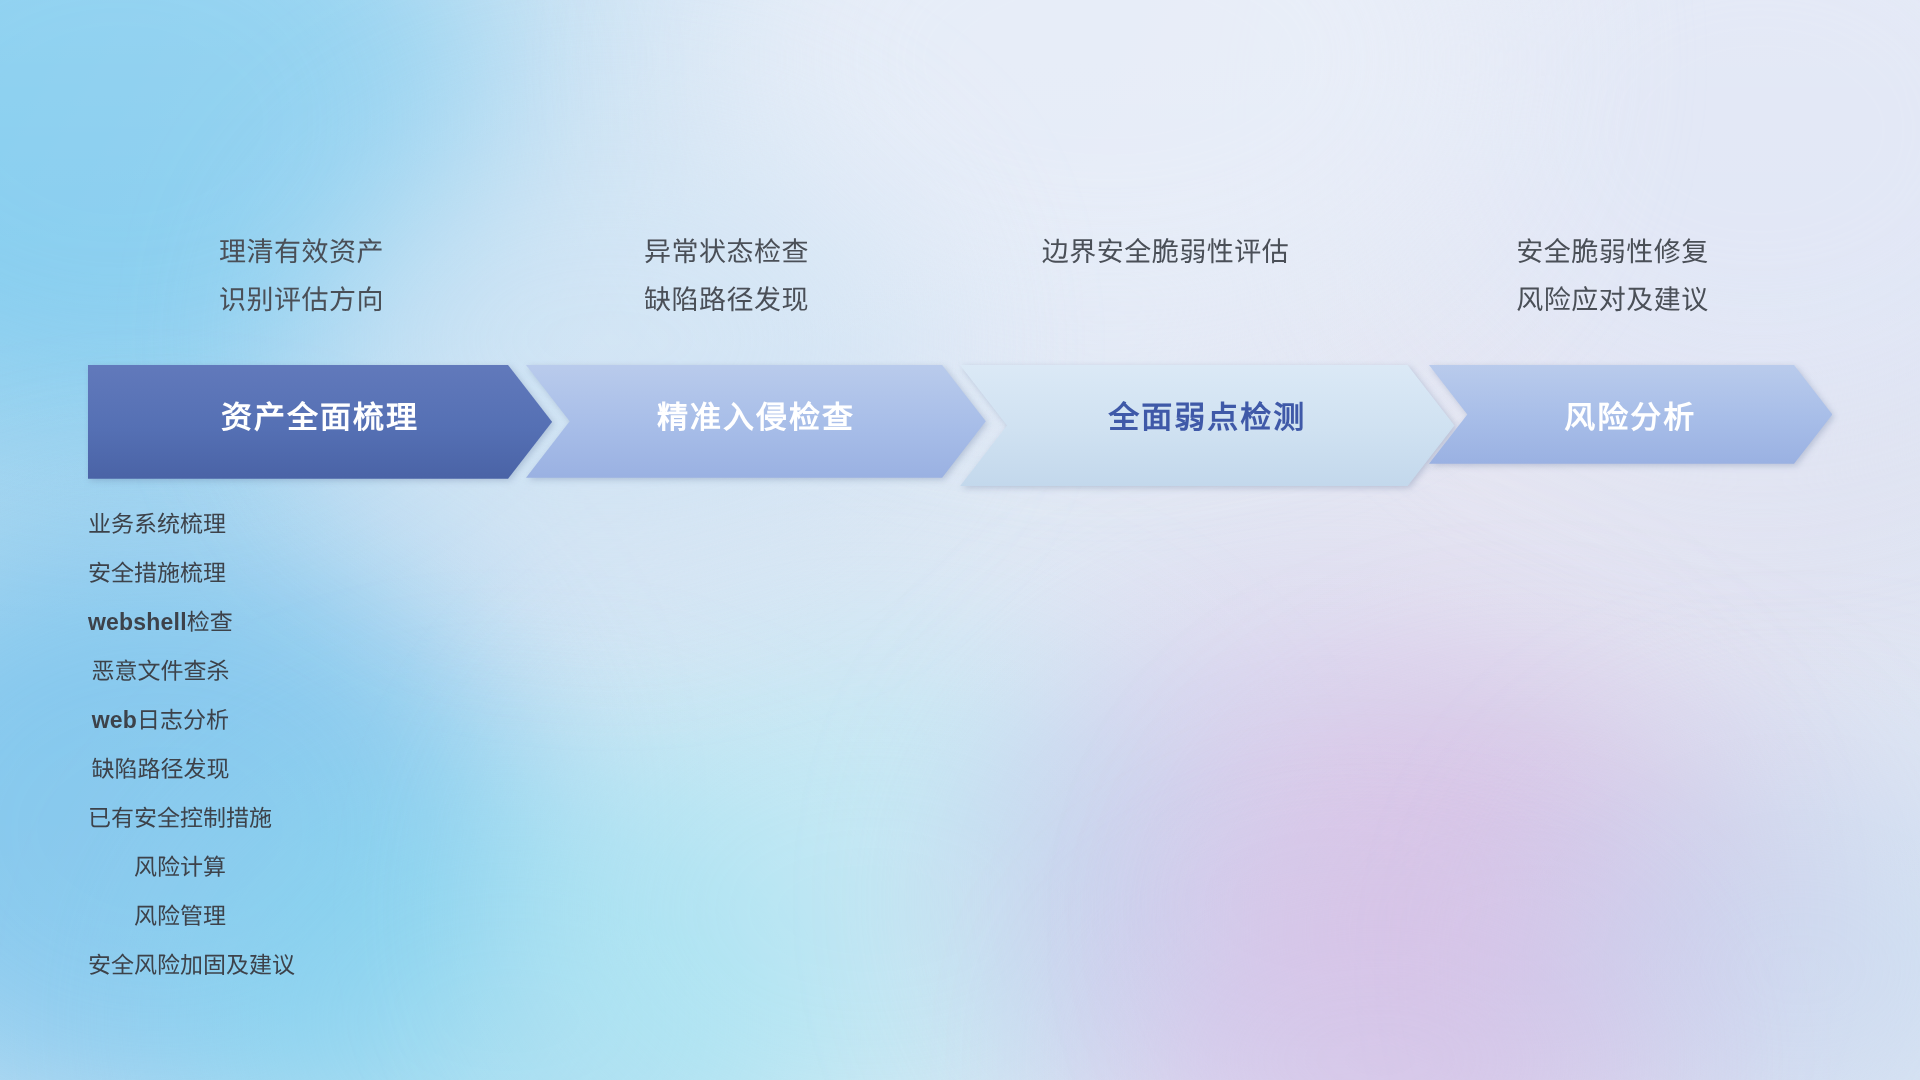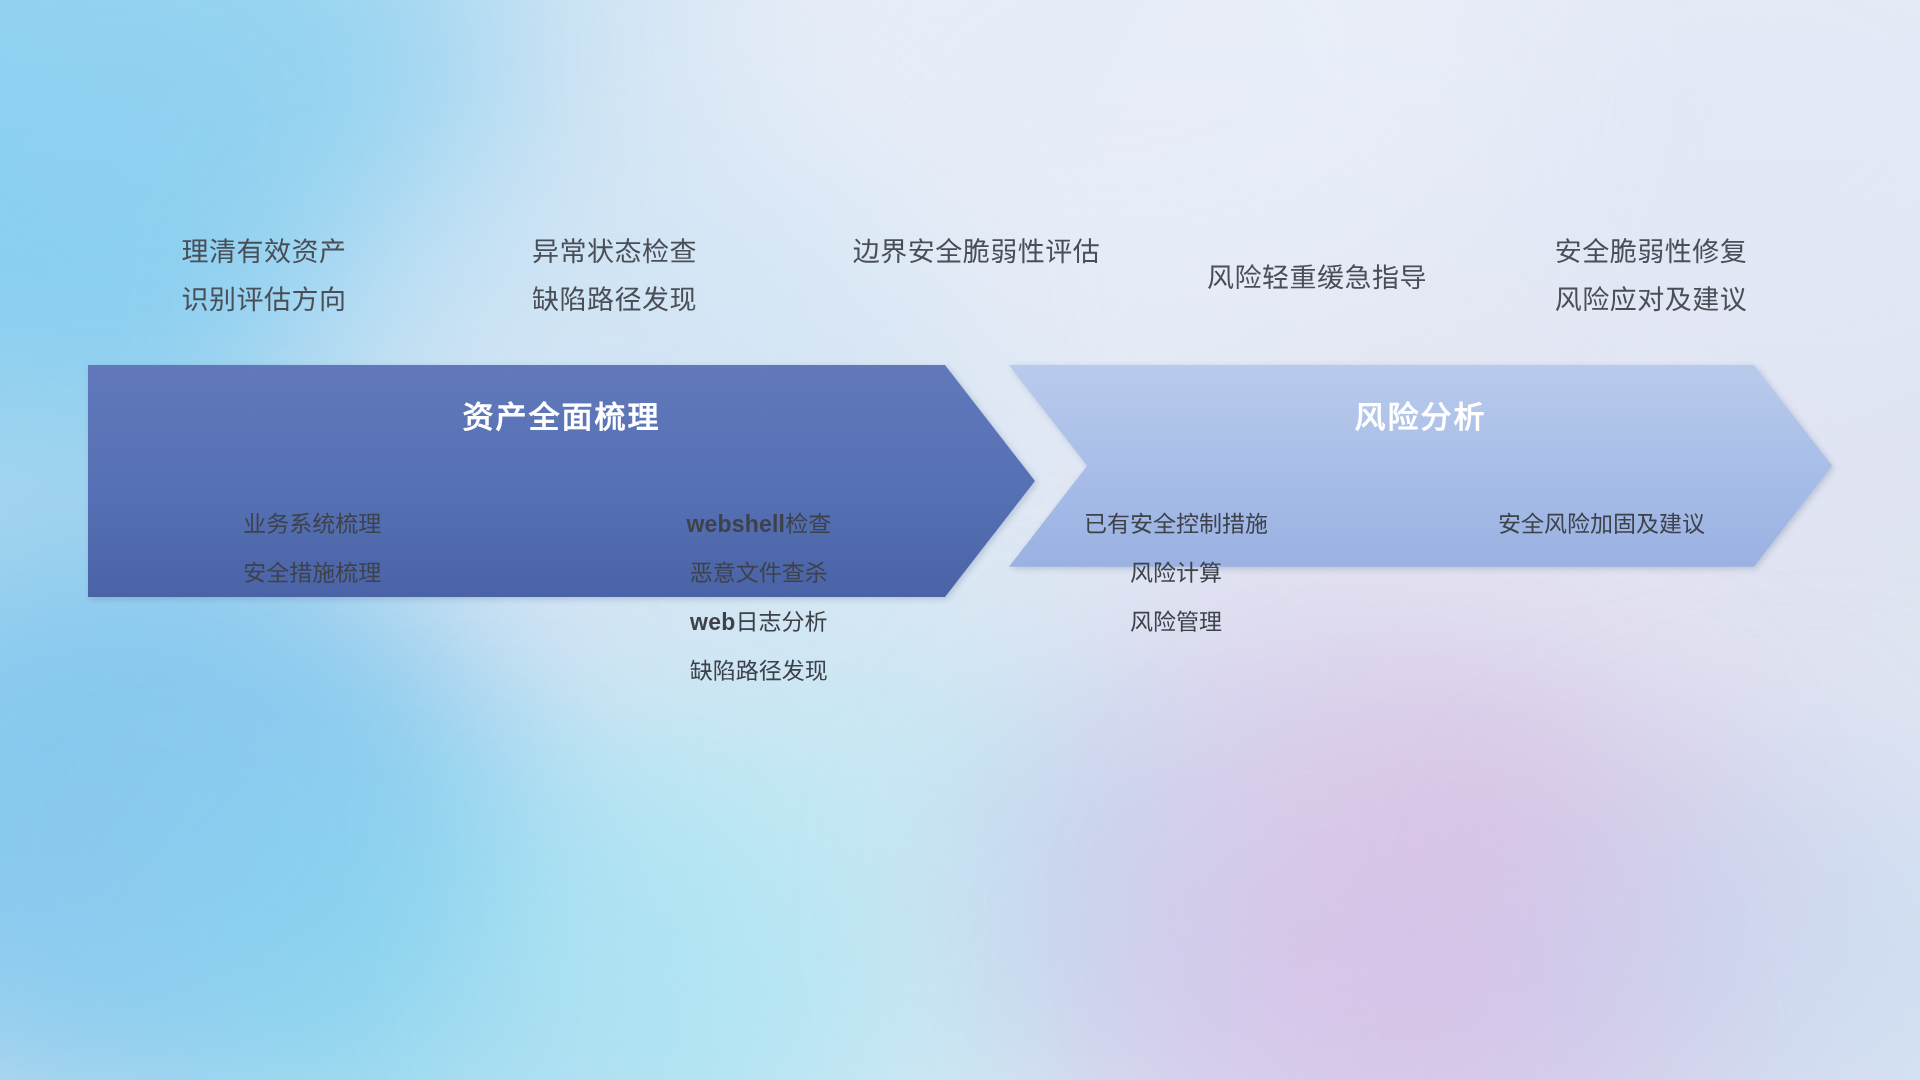--- a/index.html
+++ b/index.html
@@ -109,20 +109,21 @@
   .chev.light { color: #3f59a8; }
 
   
   .bot-row {
     position: absolute;
     left: 88px;
     top: 500px;
     width: 1744px;
     display: flex;
     align-items: flex-start;
+    flex-direction: column;
   }
   .bot-cell {
     display: flex;
     flex-direction: column;
     align-items: center;
     text-align: center;
     color: #3d424a;
     font-size: 23px;
     line-height: 49px;
   }
@@ -169,41 +170,64 @@
           <div class="line">理清有效资产</div>
           <div class="line">识别评估方向</div>
         </div>
         <div class="top-cell" style="flex: 1.06 1 0%;">
           <div class="line">异常状态检查</div>
           <div class="line">缺陷路径发现</div>
         </div>
         <div class="top-cell" style="flex: 1.14 1 0%;">
           <div class="line">边界安全脆弱性评估</div>
         </div>
-        <div class="top-cell centered" style="flex: 0.93 1 0%;">
-          <div class="line">风险轻重缓急指导</div>
-        </div>
         <div class="top-cell" style="flex: 1.1 1 0%;">
           <div class="line">安全脆弱性修复</div>
           <div class="line">风险应对及建议</div>
         </div>
       </div>
     <div class="banner" id="banner">
         <div class="chev dark" style="flex: 1.07 1 0%;">
           <svg class="shape" preserveAspectRatio="none" viewBox="0 0 400 98">
             <defs>
               <linearGradient id="g0" x1="0" y1="0" x2="0" y2="1">
                 <stop offset="0%" stop-color="#6179bb"></stop>
                 <stop offset="55%" stop-color="#5570b4"></stop>
                 <stop offset="100%" stop-color="#4a63a6"></stop>
               </linearGradient>
             </defs>
             <path d="M0,0 L362,0 L400,49 L362,98 L0,98 Z" fill="url(#g0)" vector-effect="non-scaling-stroke"></path>
           </svg>
           <span class="label">资产全面梳理</span>
+        </div>
+        <div class="chev mid" style="flex: 1.06 1 0%;">
+          <svg class="shape" preserveAspectRatio="none" viewBox="0 0 400 98">
+            <defs>
+              <linearGradient id="g1" x1="0" y1="0" x2="0" y2="1">
+                <stop offset="0%" stop-color="#b9cbec"></stop>
+                <stop offset="55%" stop-color="#a7bde8"></stop>
+                <stop offset="100%" stop-color="#9ab1e2"></stop>
+              </linearGradient>
+            </defs>
+            <path d="M0,0 L362,0 L400,49 L362,98 L0,98 L38,49 Z" fill="url(#g1)" vector-effect="non-scaling-stroke"></path>
+          </svg>
+          <span class="label">精准入侵检查</span>
+        </div>
+        <div class="chev light" style="flex: 1.14 1 0%;">
+          <svg class="shape" preserveAspectRatio="none" viewBox="0 0 400 98">
+            <defs>
+              <linearGradient id="g2" x1="0" y1="0" x2="0" y2="1">
+                <stop offset="0%" stop-color="#dbe9f6"></stop>
+                <stop offset="55%" stop-color="#cfe1f1"></stop>
+                <stop offset="100%" stop-color="#c3d8ec"></stop>
+              </linearGradient>
+            </defs>
+            <path d="M0,0 L362,0 L400,49 L362,98 L0,98 L38,49 Z" fill="url(#g2)" vector-effect="non-scaling-stroke"></path>
+          </svg>
+          <span class="label">全面弱点检测</span>
         </div>
         <div class="chev mid" style="flex: 0.93 1 0%;">
           <svg class="shape" preserveAspectRatio="none" viewBox="0 0 400 98">
             <defs>
               <linearGradient id="g3" x1="0" y1="0" x2="0" y2="1">
                 <stop offset="0%" stop-color="#b9cbec"></stop>
                 <stop offset="55%" stop-color="#a7bde8"></stop>
                 <stop offset="100%" stop-color="#9ab1e2"></stop>
               </linearGradient>
             </defs>

